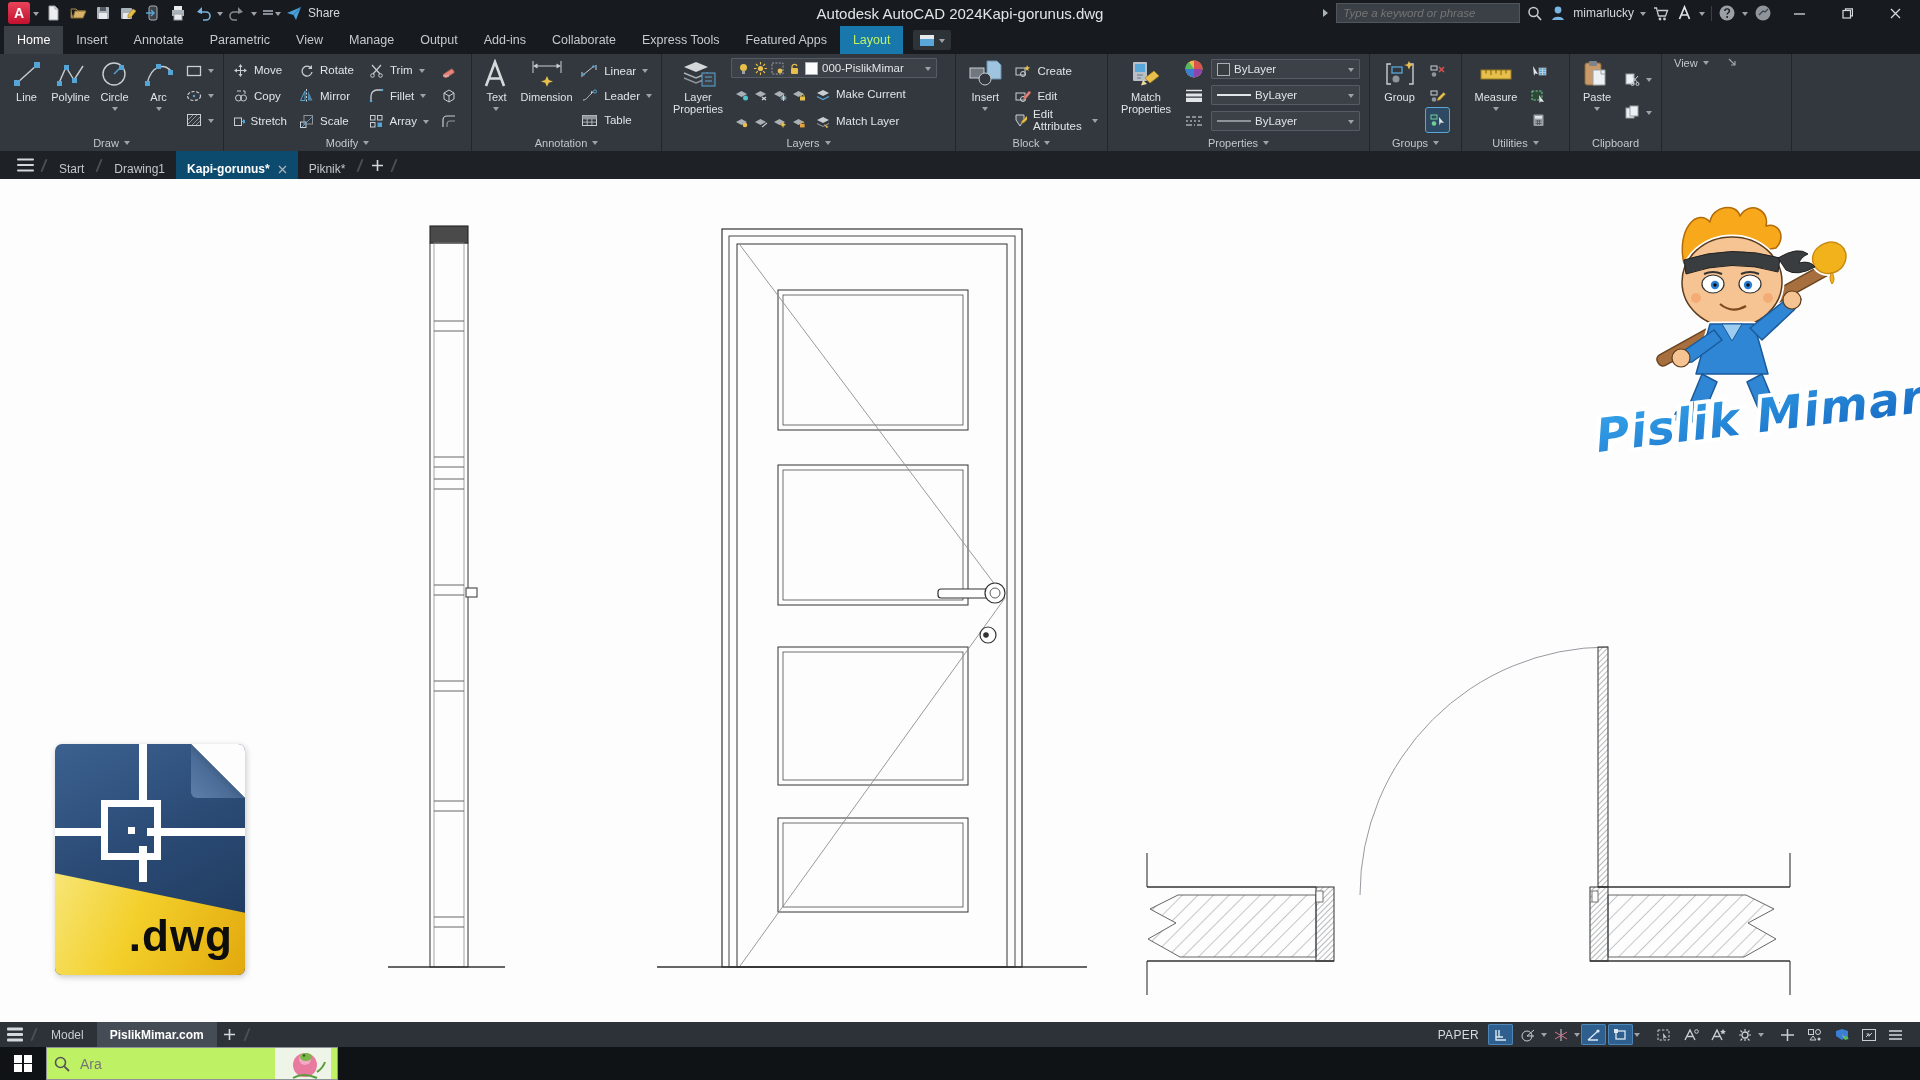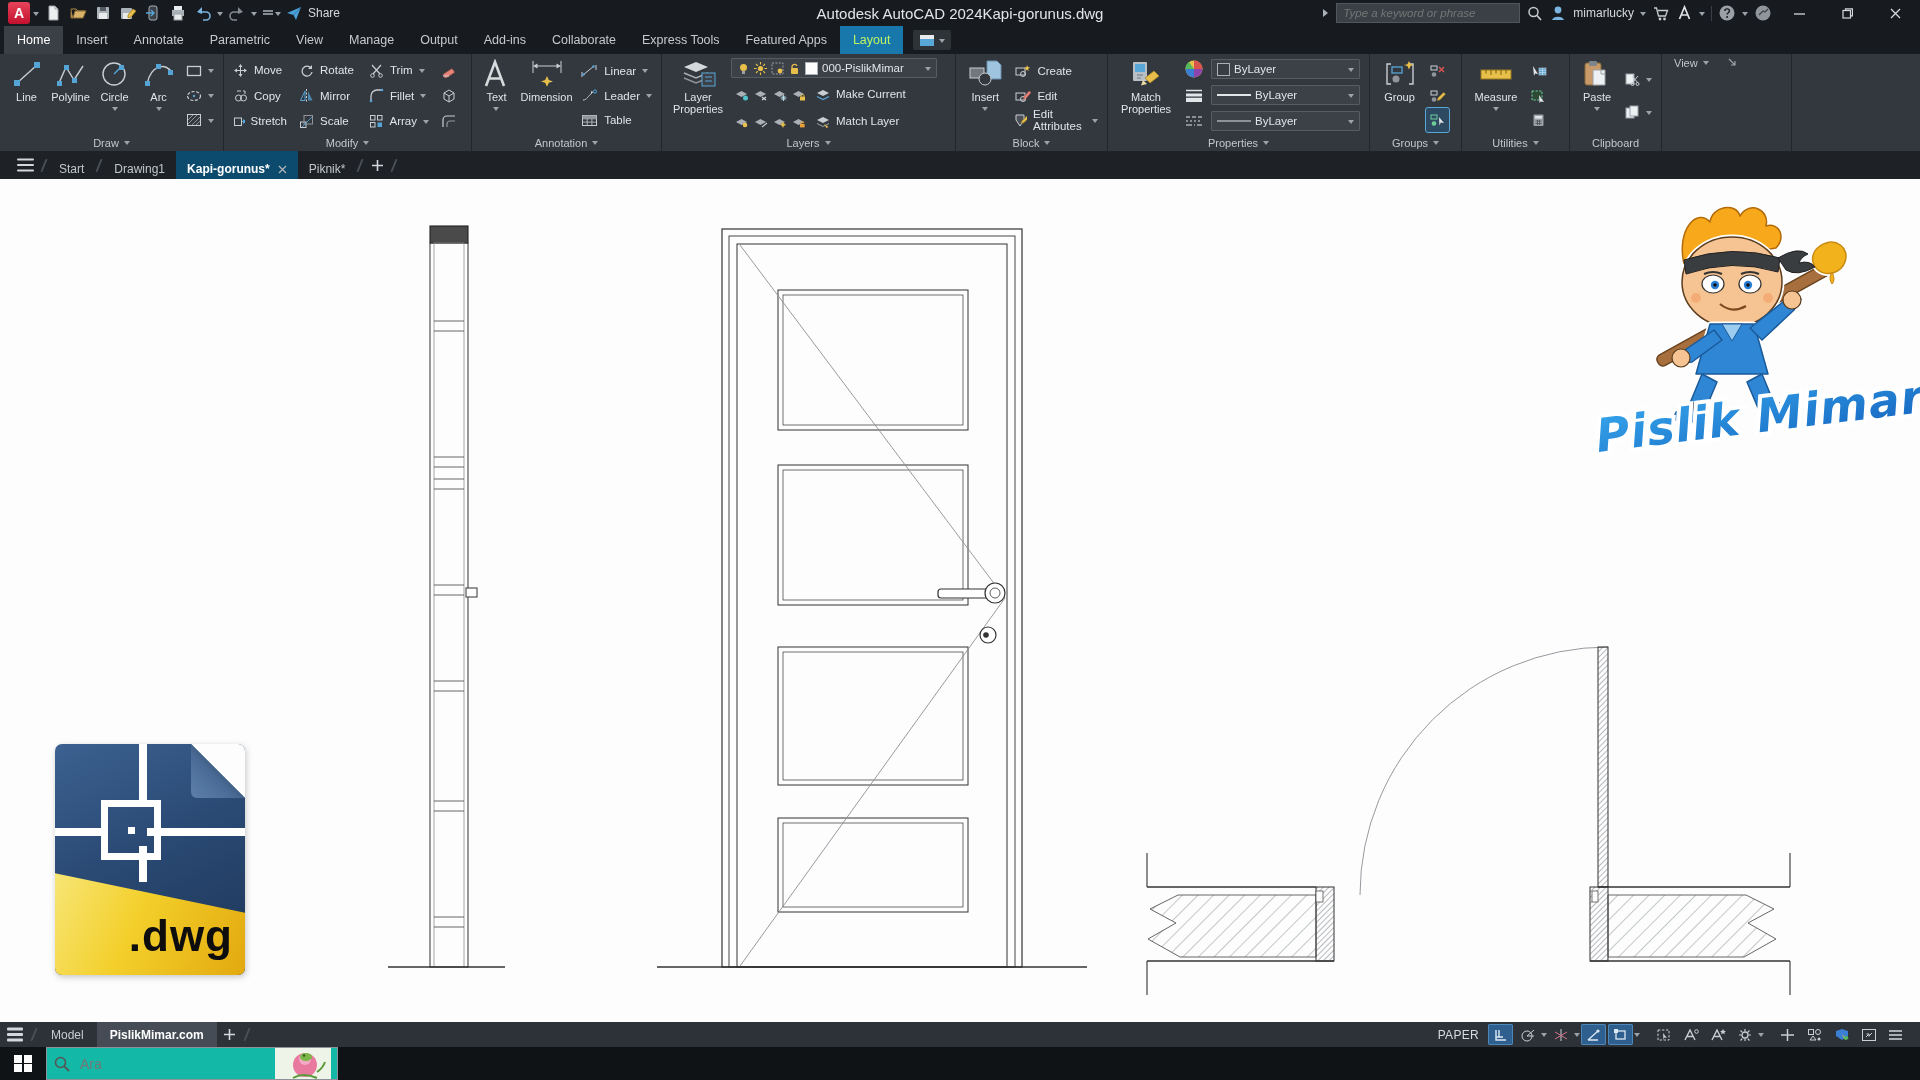--- a/index.html
+++ b/index.html
@@ -75,21 +75,21 @@
   .sright{margin-left:auto;display:flex;align-items:center;padding-right:11px;}
   .spaper{font-size:12px;color:#d6dadd;margin-right:8px;letter-spacing:.3px;}
   .sic{width:25px;height:21px;border-radius:2px;display:flex;align-items:center;justify-content:center;margin:0 1px;}
   .sic.on{background:#2e5f8f;box-shadow:inset 0 0 0 1px #4d86b8;}
   .sgap{width:10px;}
   
   #taskbar{left:0;top:1047px;width:1920px;height:33px;background:#101316;display:flex;align-items:stretch;}
   .winbtn{width:46px;display:flex;align-items:center;justify-content:center;}
   .winlogo{display:grid;grid-template-columns:8px 8px;grid-template-rows:8px 8px;gap:1.5px;}
   .winlogo div{background:#fdfdfd;}
-  #winsearch{display:flex;align-items:center;width:292px;background:#14b8a6;border:1px solid #8d9298;box-sizing:border-box;gap:8px;padding:0 6px;}
+  #winsearch{display:flex;align-items:center;width:292px;background:#bef264;border:1px solid #8d9298;box-sizing:border-box;gap:8px;padding:0 6px;}
   #winsearch input{flex:1;border:none;outline:none;background:transparent;font-size:14px;color:#333;font-family:"Liberation Sans",sans-serif;}
   .lbl2{white-space:pre-line;}
 </style>
 </head>
 <body>
 
 <div id="titlebar" class="abs">
   <div class="qat">
     <div class="qbtn">
       <div class="acadA">A</div>

